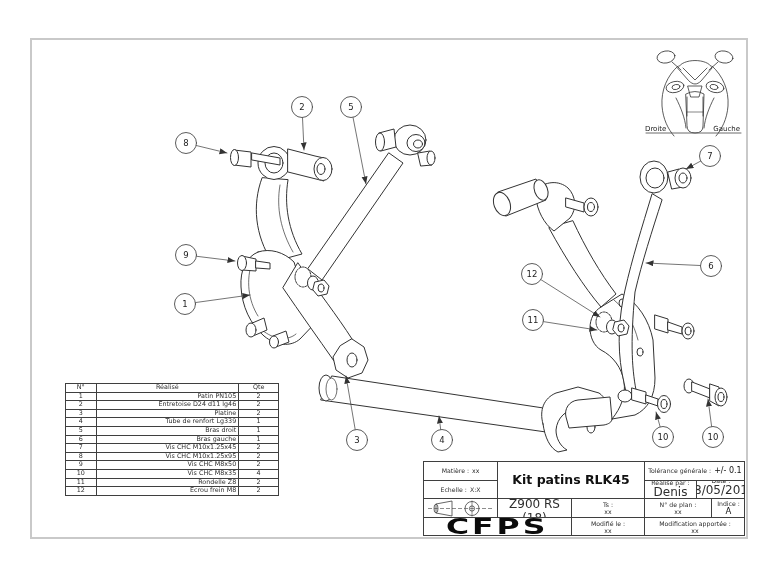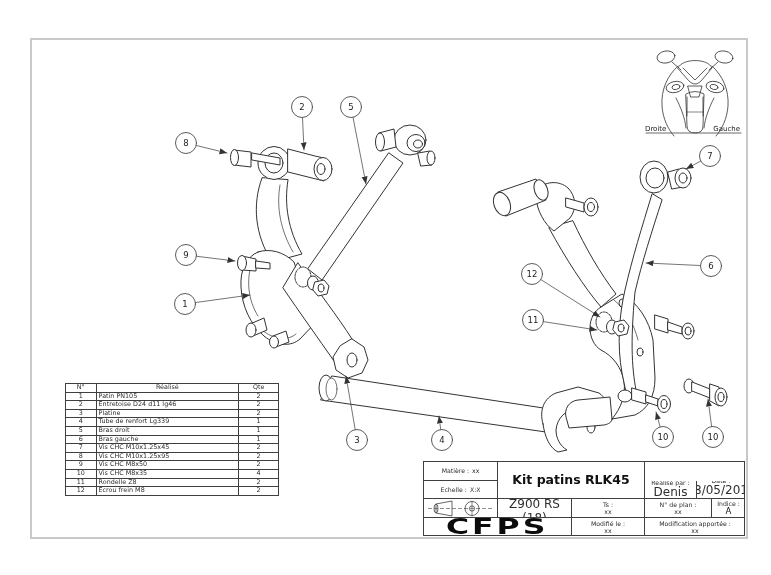--- a/index.html
+++ b/index.html
@@ -6,21 +6,21 @@
   .sheet{position:relative;width:771px;height:575px;background:#ffffff;overflow:hidden;
          font-family:"DejaVu Sans","Liberation Sans",sans-serif;color:#333;}
   .frame{position:absolute;left:30px;top:38px;width:714px;height:497px;border:2px solid #c9c9c9;}
   svg.draw{position:absolute;left:0;top:0;}
   
   table.parts{position:absolute;left:65px;top:383px;width:214px;border-collapse:collapse;
               font-size:6.4px;line-height:7.6px;color:#2e2e2e;}
   table.parts td,table.parts th{border:1px solid #3f3f3f;padding:0 2px;height:7.6px;
               font-weight:normal;white-space:nowrap;overflow:hidden;}
   table.parts .c{text-align:center;}
-  table.parts .l{text-align:left;}
+  table.parts .l{text-align:right;}
   
   .tblock{position:absolute;left:423px;top:461px;width:322px;height:75px;
           border:1px solid #3f3f3f;display:grid;box-sizing:border-box;
           grid-template-columns:74px 74px 73px 52px 15px 33px;
           grid-template-rows:19px 18px 19px 18px;
           font-size:6.2px;color:#2e2e2e;background:#fff;}
   .tblock .cell{position:relative;box-sizing:border-box;display:flex;flex-direction:column;
           align-items:center;justify-content:center;text-align:center;overflow:hidden;line-height:1.15;}
   .tblock .br{border-right:1px solid #3f3f3f;}
   .tblock .bb{border-bottom:1px solid #3f3f3f;}
@@ -315,20 +315,24 @@
     </div>
     <div class="cell br bb bigtitle" style="grid-column:2/4;grid-row:1/3;">Kit patins RLK45</div>
     <div class="cell br bb" style="grid-column:2;grid-row:3;">
       <span class="lab">Ensemble :</span>
       <span class="val">Z900 RS (18)</span>
     </div>
     <div class="cell br bb" style="grid-column:3;grid-row:3;">
       <span class="lab">Ts :</span>
       <span class="lab">xx</span>
     </div>
+    <div class="cell inline bb" style="grid-column:4/7;grid-row:1;">
+      <span class="lab">Tolérance générale :</span>
+        <span class="tolval">+/- 0.1</span>
+    </div>
     <div class="cell br bb" style="grid-column:4;grid-row:2;">
       <span class="lab">Réalisé par :</span>
       <span class="val">Denis</span>
     </div>
     <div class="cell bb" style="grid-column:5/7;grid-row:2;justify-content:flex-end;">
       <span class="lab">Date :</span>
       <span class="val">28/05/2018</span>
     </div>
     <div class="cell br bb" style="grid-column:4/6;grid-row:3;">
       <span class="lab">N° de plan :</span>

